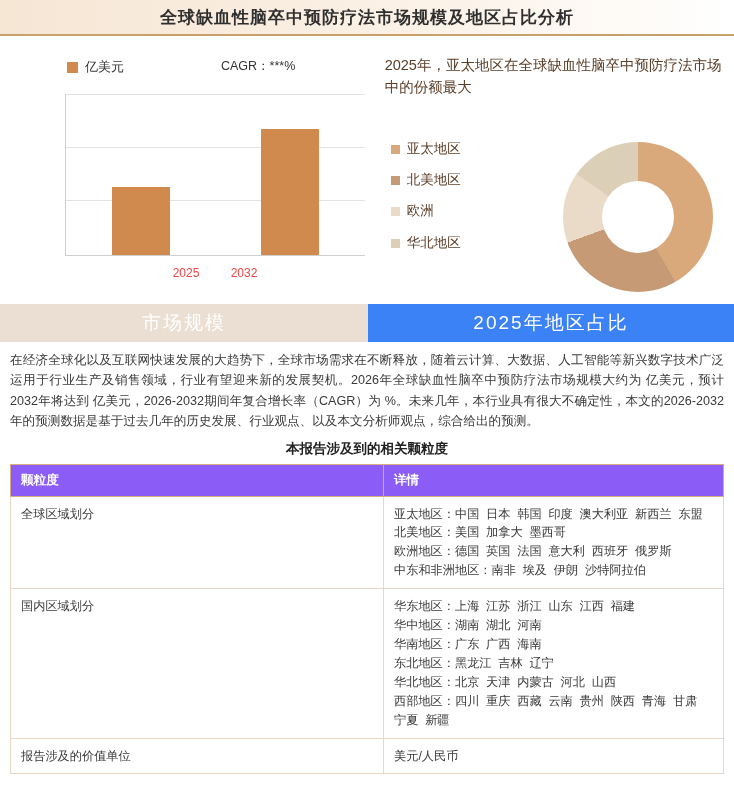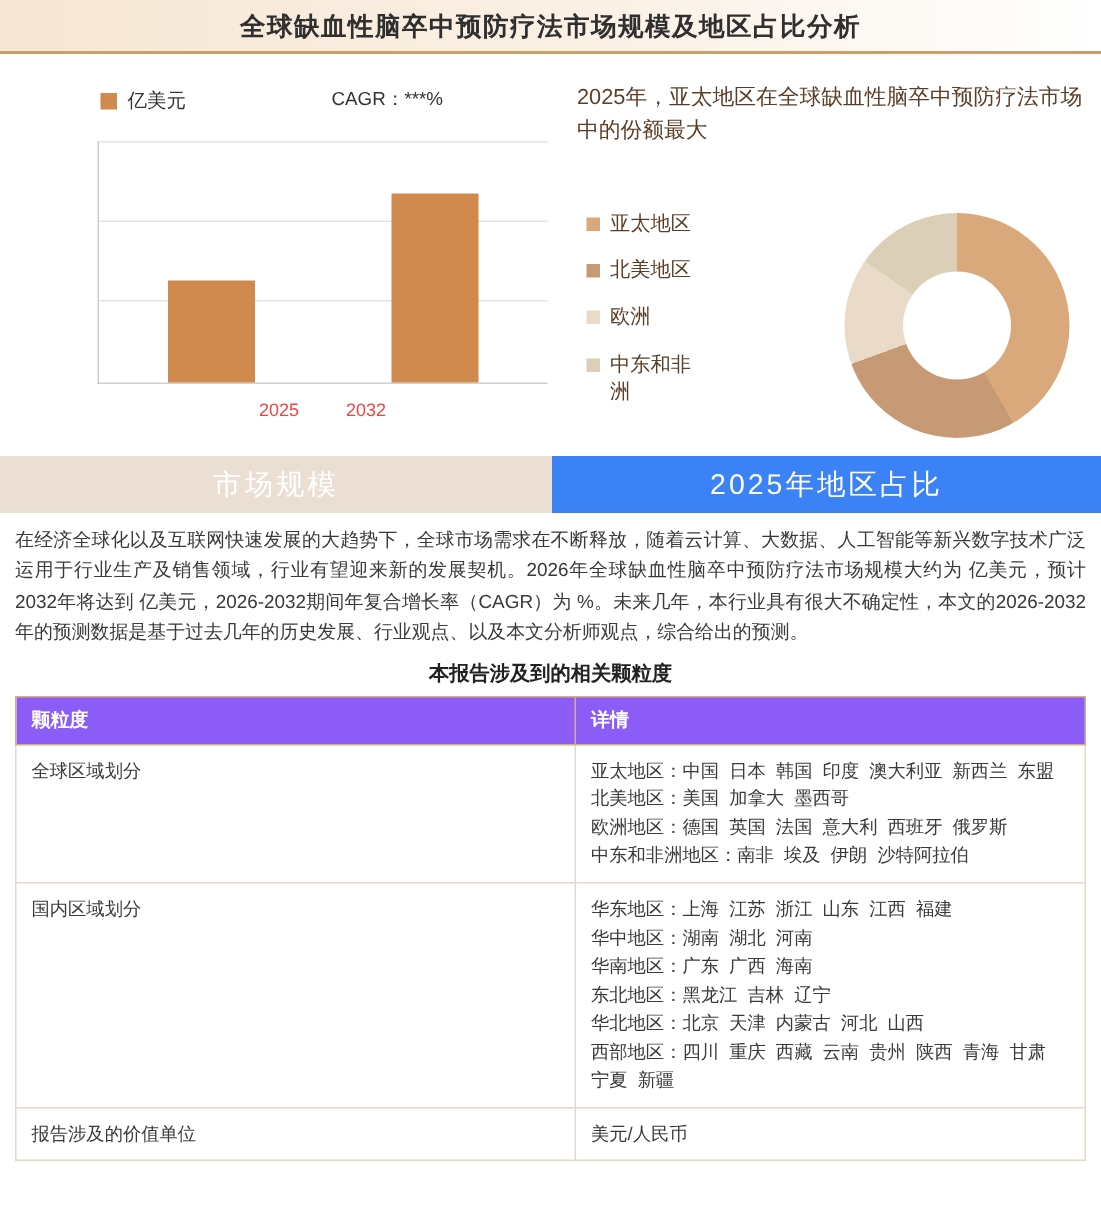--- a/index.html
+++ b/index.html
@@ -186,21 +186,21 @@
         <div class="li">
           <span class="sw" style="background:#c79a76;"></span>
           <span>北美地区</span>
         </div>
         <div class="li">
           <span class="sw" style="background:#eadbc8;"></span>
           <span>欧洲</span>
         </div>
         <div class="li">
           <span class="sw" style="background:#dccfb8;"></span>
-          <span style="max-width:64px;display:inline-block;">中东和非洲</span>
+          <span style="max-width:64px;display:inline-block;">华北地区</span>
         </div>
       </div>
 
       <div class="donut-wrap">
         <div class="donut"></div>
       </div>
     </div>
   </div>
 
   <div class="banner">

